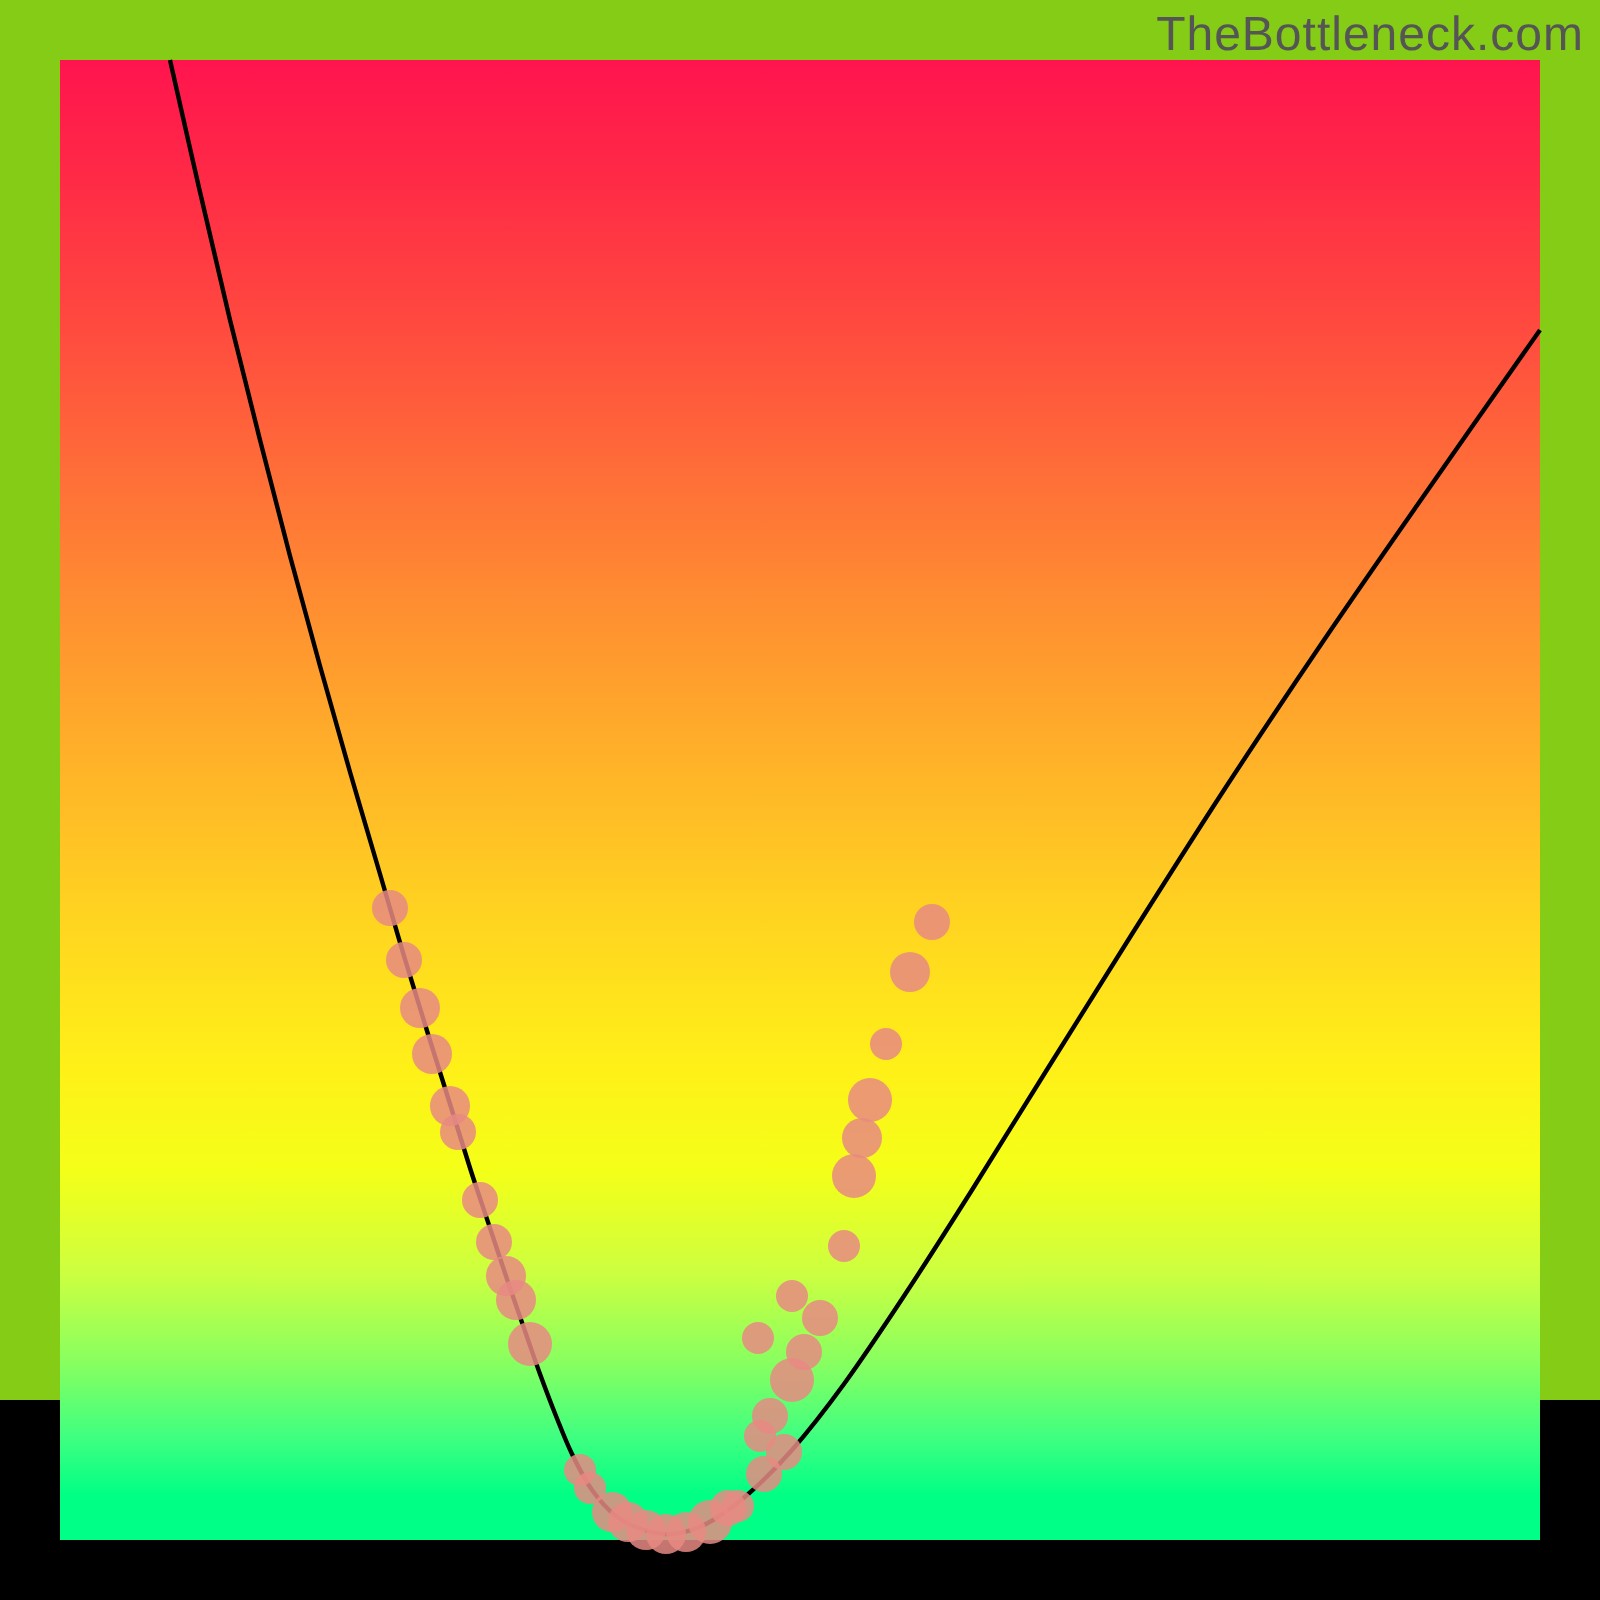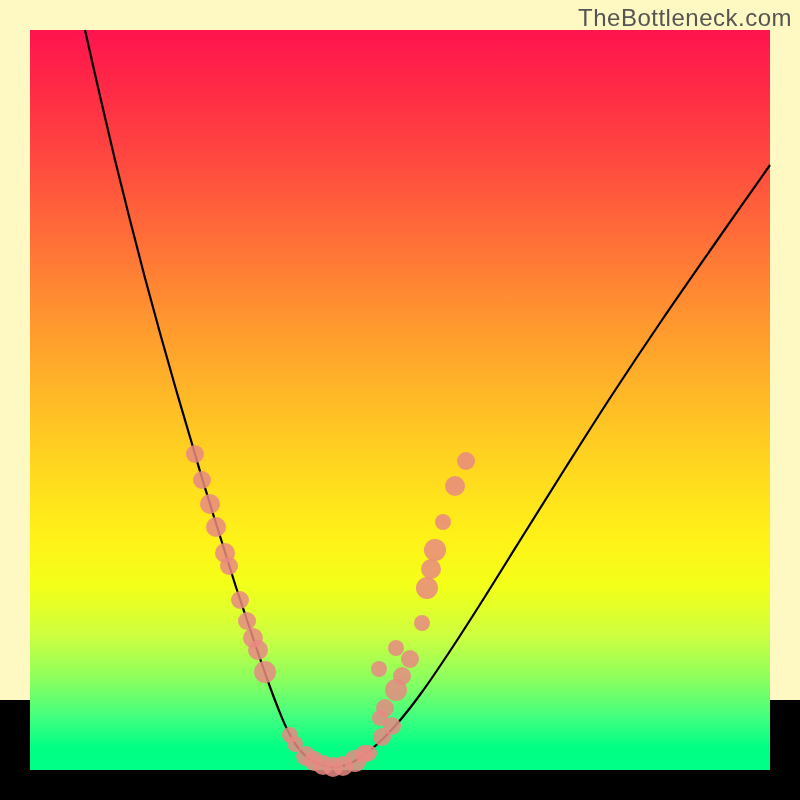--- a/index.html
+++ b/index.html
@@ -1,21 +1,21 @@
 <!DOCTYPE html>
 <html><head>
 <meta charset="utf-8">
 <style>
   * { margin: 0; padding: 0; box-sizing: border-box; }
   html, body { width: 800px; height: 800px; overflow: hidden; background: #000; }
   .frame {
     position: relative;
     width: 800px;
     height: 700px;
-    background: #fef9c3;
+    background: #84cc16;
   }
   .plot-area {
     position: absolute;
     left: 30px;
     top: 30px;
     width: 740px;
     height: 740px;
     background: linear-gradient(to bottom,
       #ff144e 0%,
       #ff2a46 8%,

